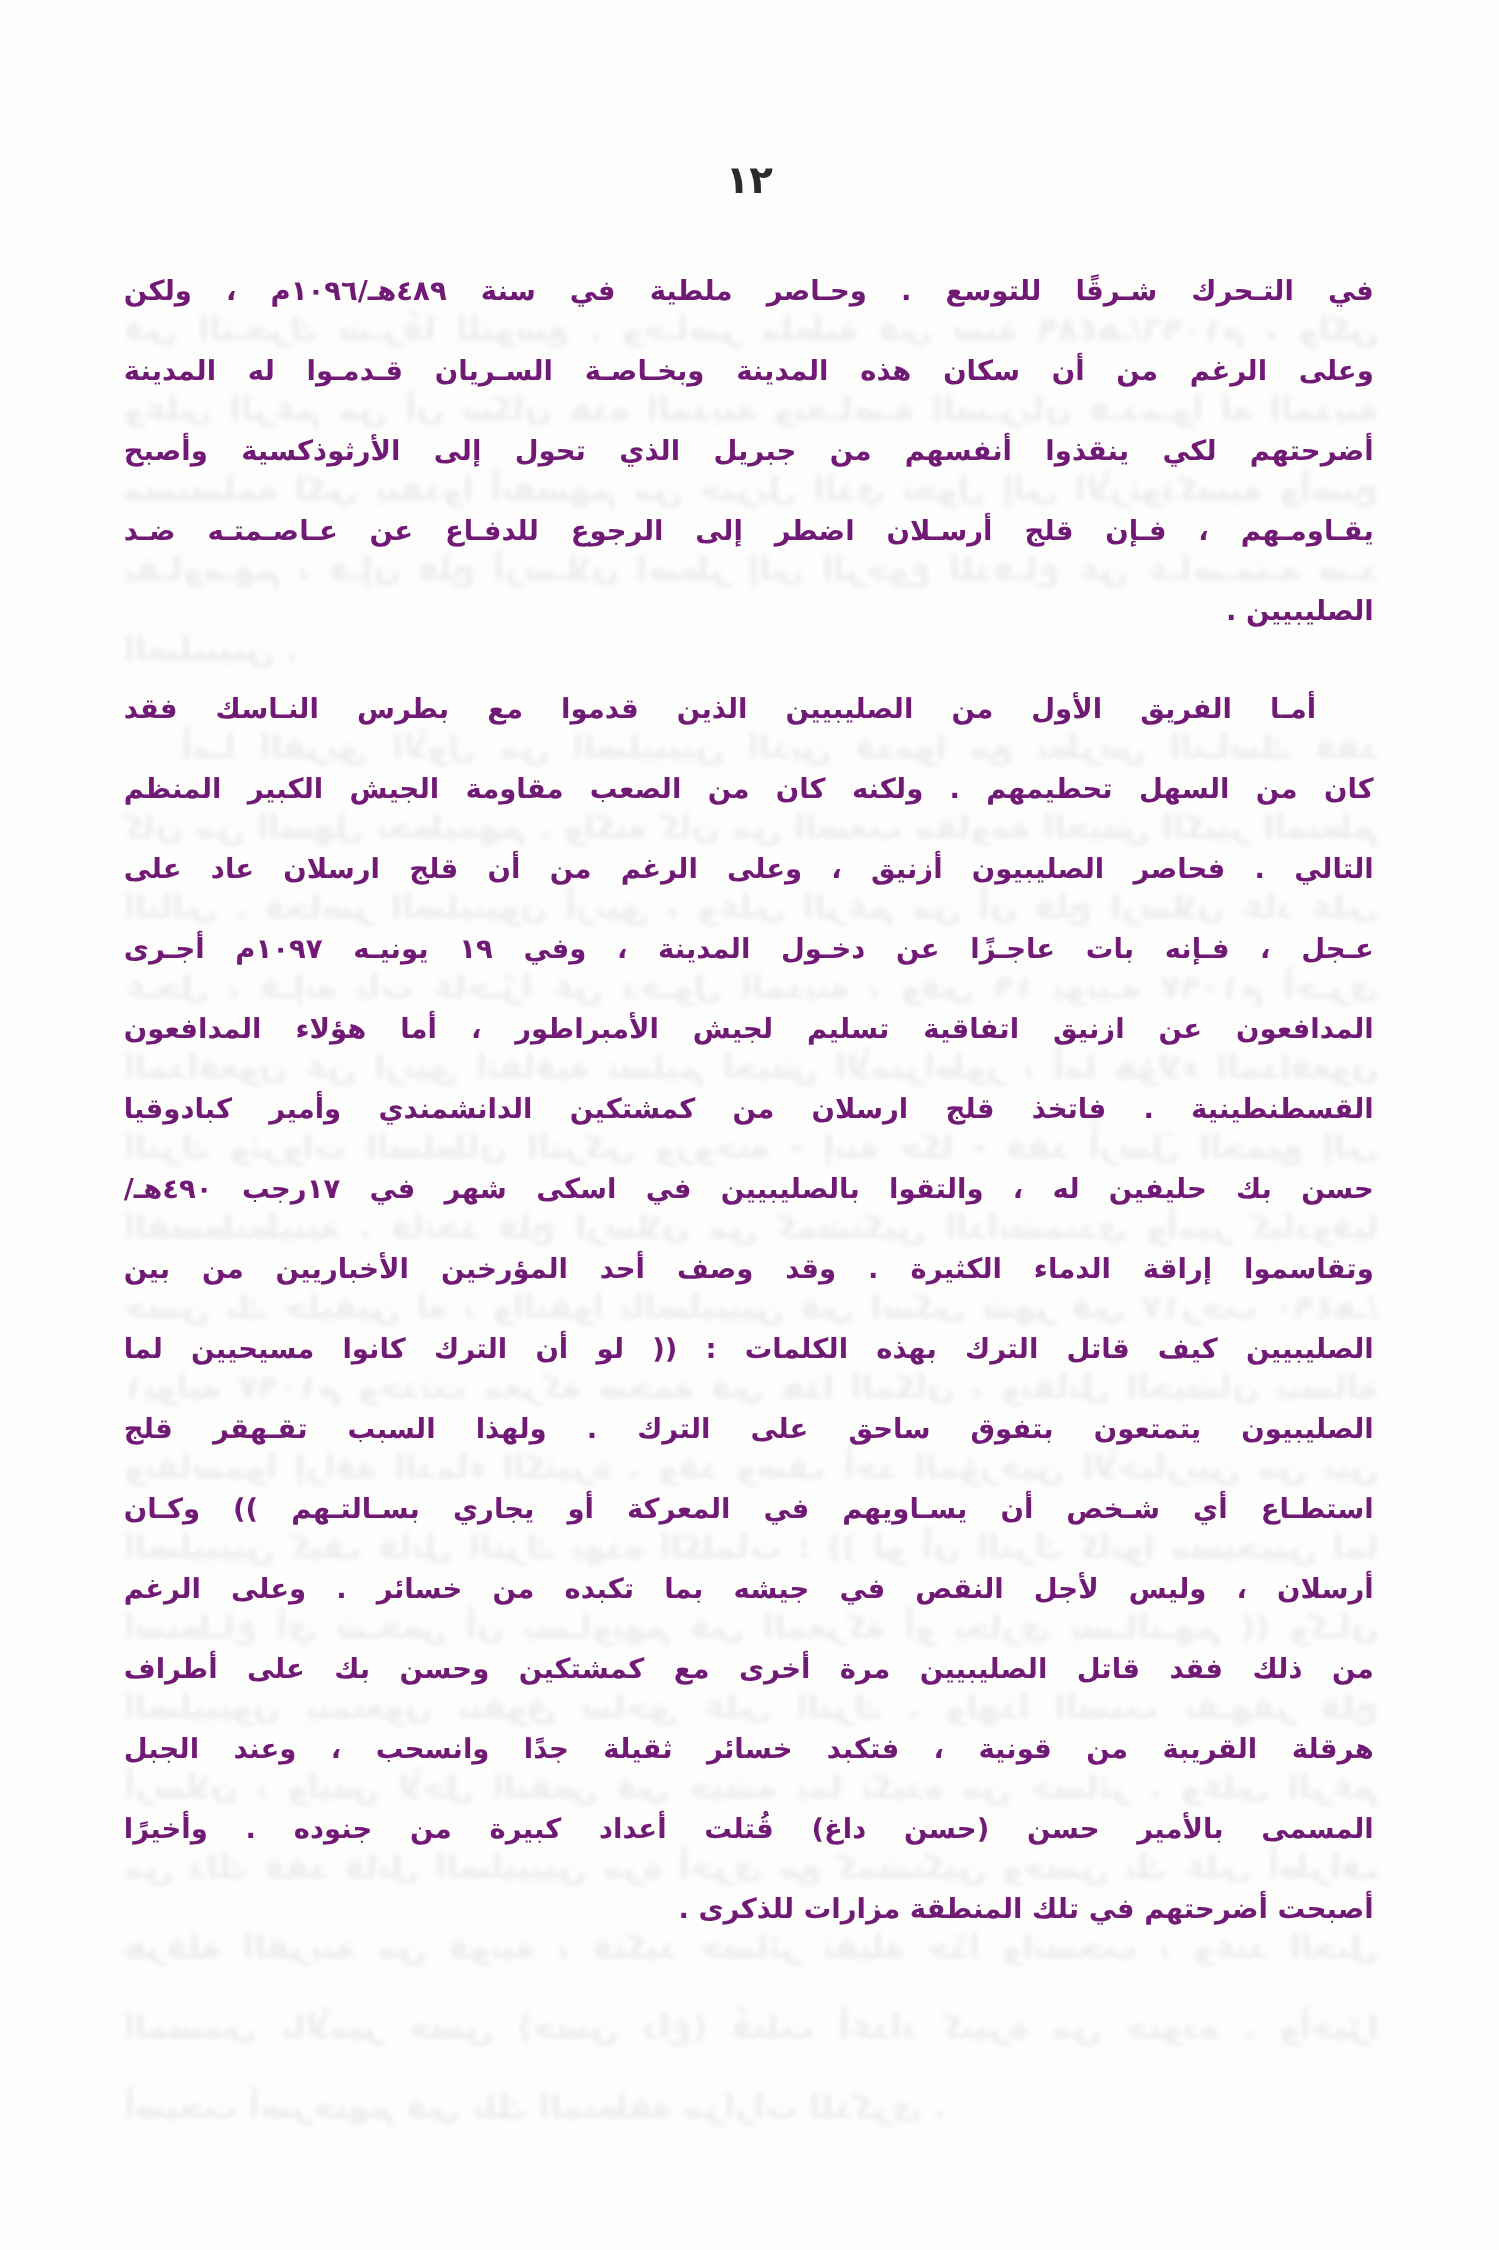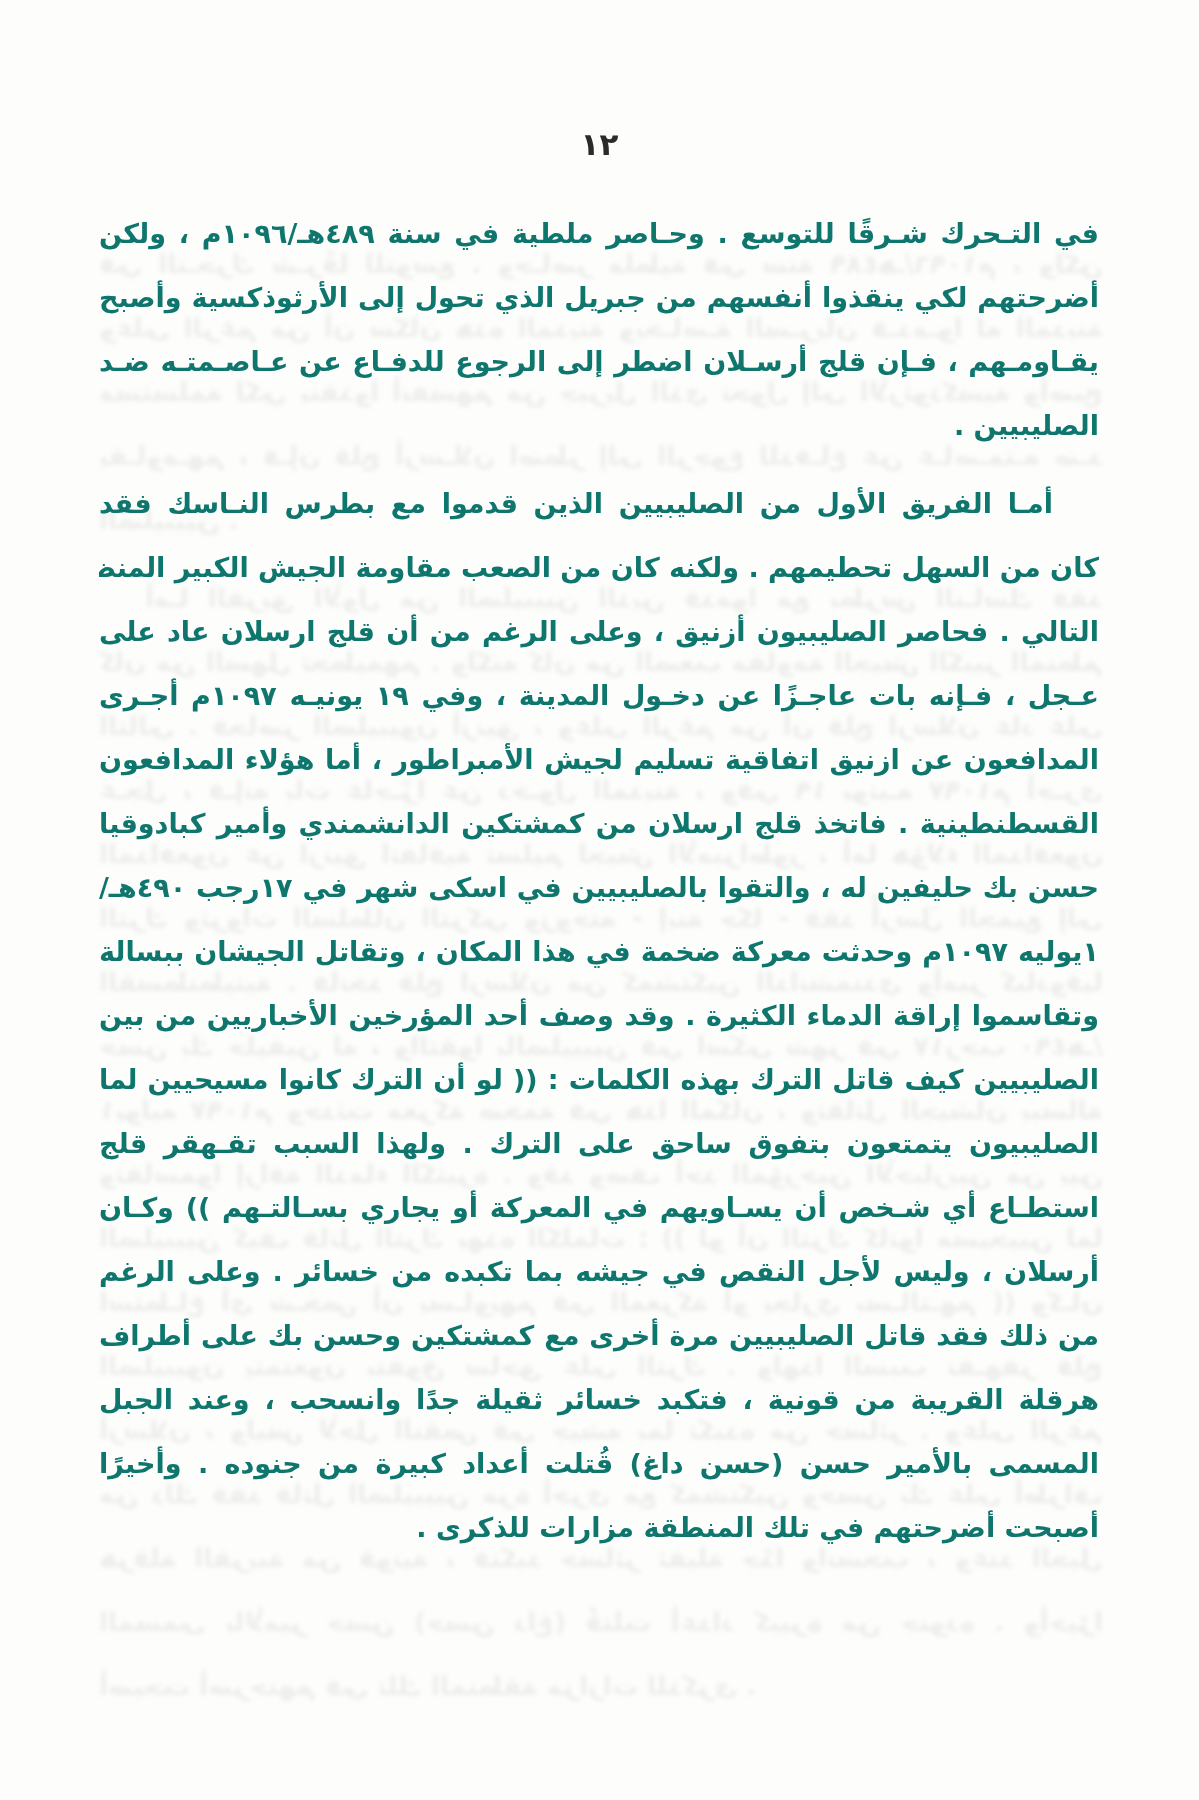--- a/index.html
+++ b/index.html
@@ -29,22 +29,22 @@
     font-weight: 700;
     color: #2b2b2b;
     letter-spacing: 2px;
   }
   .text-block {
     position: absolute;
     top: 202px;
     right: 100px;
     width: 1000px;
     direction: rtl;
-    color: #0f766e;
-    font-size: 27px;
+    color: #701a75;
+    font-size: 22px;
     font-weight: 700;
     z-index: 2;
   }
   .para { margin: 0; }
   .para + .para { margin-top: 14px; }
   .line {
     height: 64px;
     line-height: 64px;
     text-align: justify;
     text-align-last: justify;
@@ -117,33 +117,33 @@
         <div class="line">المسمى بالأمير حسن (حسن داغ) قُتلت أعداد كبيرة من جنوده . وأخيرًا</div>
         <div class="line">أصبحت أضرحتهم في تلك المنطقة مزارات للذكرى .</div>
       </div>
     </div>
 
   <div class="page-number">١٢</div>
 
   <div class="text-block">
       <div class="para">
         <div class="line">في التـحرك شـرقًا للتوسع . وحـاصر ملطية في سنة ٤٨٩هـ/١٠٩٦م ، ولكن</div>
+        <div class="line">وعلى الرغم من أن سكان هذه المدينة وبخـاصـة السـريان قـدمـوا له المدينة</div>
         <div class="line">أضرحتهم لكي ينقذوا أنفسهم من جبريل الذي تحول إلى الأرثوذكسية وأصبح</div>
         <div class="line">يقـاومـهم ، فـإن قلج أرسـلان اضطر إلى الرجوع للدفـاع عن عـاصـمتـه ضـد</div>
         <div class="line">الصليبيين .</div>
       </div>
       <div class="para indent">
         <div class="line">أمـا الفريق الأول من الصليبيين الذين قدموا مع بطرس النـاسك فقد</div>
         <div class="line">كان من السهل تحطيمهم . ولكنه كان من الصعب مقاومة الجيش الكبير المنظم</div>
         <div class="line">التالي . فحاصر الصليبيون أزنيق ، وعلى الرغم من أن قلج ارسلان عاد على</div>
         <div class="line">عـجل ، فـإنه بات عاجـزًا عن دخـول المدينة ، وفي ١٩ يونيـه ١٠٩٧م أجـرى</div>
         <div class="line">المدافعون عن ازنيق اتفاقية تسليم لجيش الأمبراطور ، أما هؤلاء المدافعون</div>
         <div class="line">القسطنطينية . فاتخذ قلج ارسلان من كمشتكين الدانشمندي وأمير كبادوقيا</div>
         <div class="line">حسن بك حليفين له ، والتقوا بالصليبيين في اسكى شهر في ١٧رجب ٤٩٠هـ/</div>
-        <div class="line">١يوليه ١٠٩٧م وحدثت معركة ضخمة في هذا المكان ، وتقاتل الجيشان ببسالة</div>
         <div class="line">وتقاسموا إراقة الدماء الكثيرة . وقد وصف أحد المؤرخين الأخباريين من بين</div>
         <div class="line">الصليبيين كيف قاتل الترك بهذه الكلمات : (( لو أن الترك كانوا مسيحيين لما</div>
         <div class="line">الصليبيون يتمتعون بتفوق ساحق على الترك . ولهذا السبب تقـهقر قلج</div>
         <div class="line">استطـاع أي شـخص أن يسـاويهم في المعركة أو يجاري بسـالتـهم )) وكـان</div>
         <div class="line">أرسلان ، وليس لأجل النقص في جيشه بما تكبده من خسائر . وعلى الرغم</div>
         <div class="line">من ذلك فقد قاتل الصليبيين مرة أخرى مع كمشتكين وحسن بك على أطراف</div>
         <div class="line">هرقلة القريبة من قونية ، فتكبد خسائر ثقيلة جدًا وانسحب ، وعند الجبل</div>
         <div class="line">المسمى بالأمير حسن (حسن داغ) قُتلت أعداد كبيرة من جنوده . وأخيرًا</div>
         <div class="line">أصبحت أضرحتهم في تلك المنطقة مزارات للذكرى .</div>
       </div>

